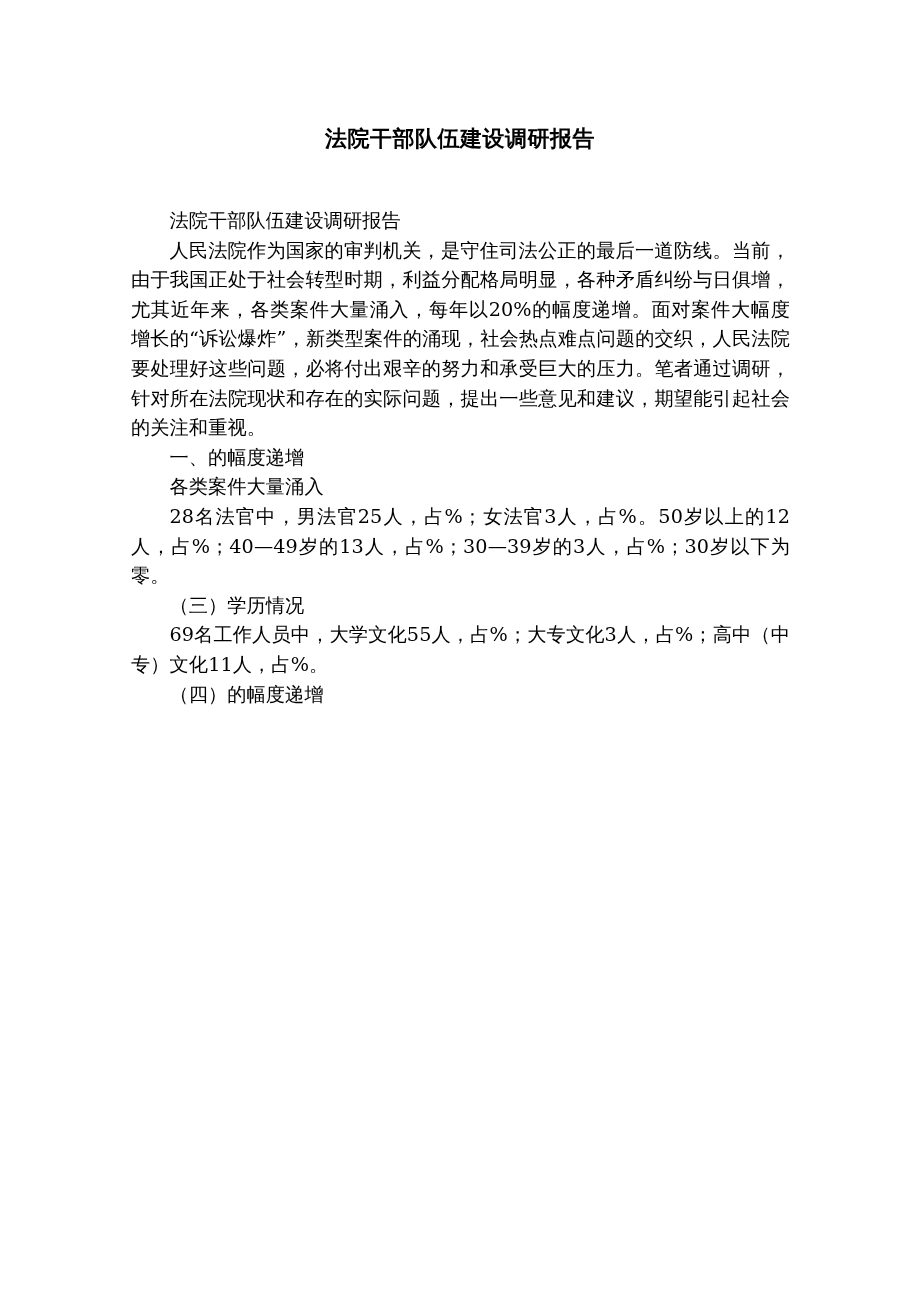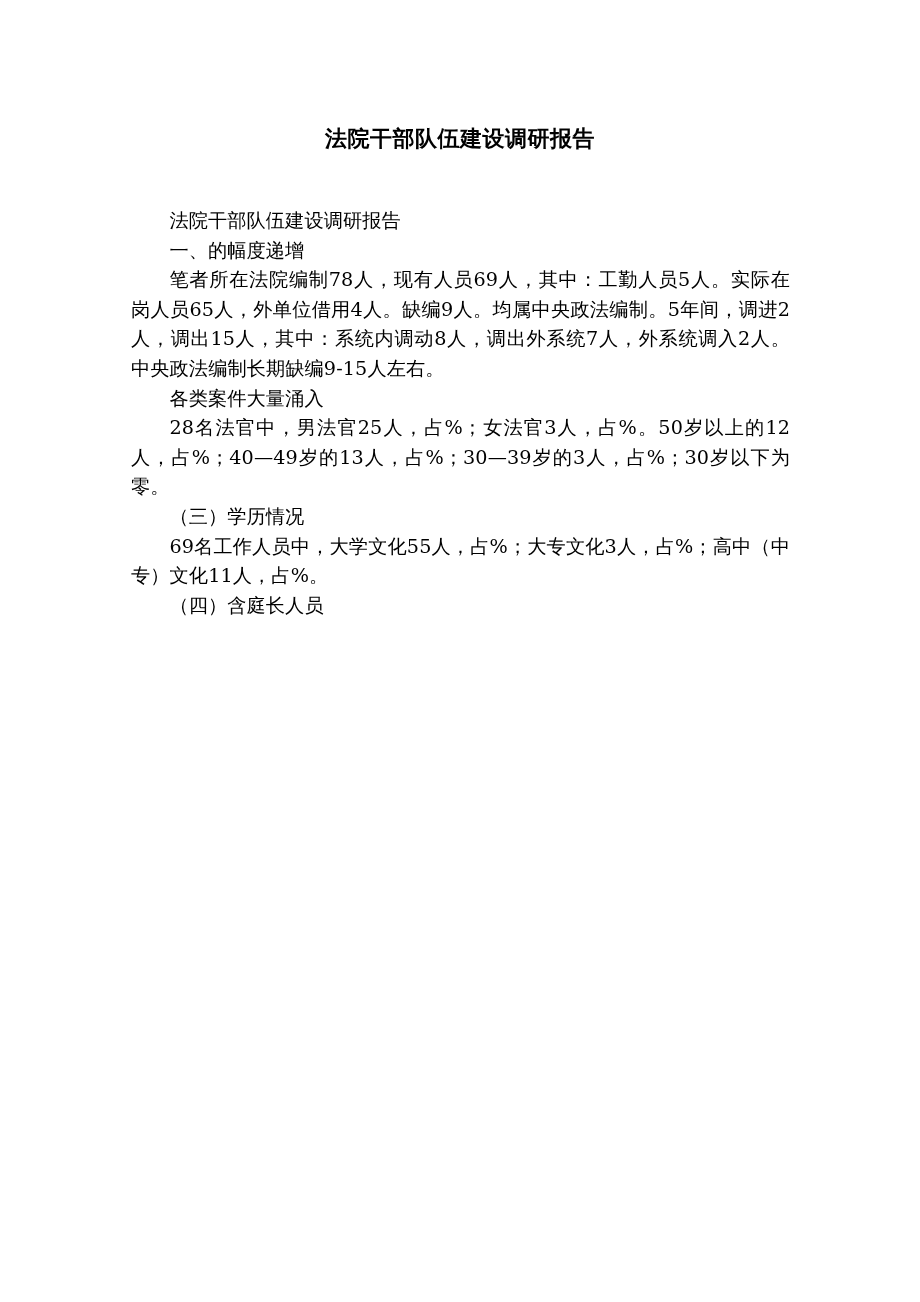--- a/index.html
+++ b/index.html
@@ -69,33 +69,33 @@
 <body>
 
 <div class="page">
 
   <h1 class="doc-title">法院干部队伍建设调研报告</h1>
 
   <div class="body-block">
 
     <p class="para heading-line">法院干部队伍建设调研报告</p>
 
+    <p class="para">人民法院作为国家的审判机关，是守住司法公正的最后一道防线。当前，由于我国正处于社会转型时期，利益分配格局明显，各种矛盾纠纷与日俱增，尤其近年来，各类案件大量涌入，每年以20%的幅度递增。面对案件大幅度增长的“诉讼爆炸”，新类型案件的涌现，社会热点难点问题的交织，人民法院要处理好这些问题，必将付出艰辛的努力和承受巨大的压力。笔者通过调研，针对所在法院现状和存在的实际问题，提出一些意见和建议，期望能引起社会的关注和重视。</p>
 
     <p class="para heading-line">一、的幅度递增</p>
 
 
-    <p class="para">笔者所在法院编制78人，现有人员69人，其中：工勤人员5人。实际在岗人员65人，外单位借用4人。缺编9人。均属中央政法编制。5年间，调进2人，调出15人，其中：系统内调动8人，调出外系统7人，外系统调入2人。中央政法编制长期缺编9-15人左右。</p>
 
 
     <p class="para heading-line">各类案件大量涌入</p>
 
 
     <p class="para">28名法官中，男法官25人，占%；女法官3人，占%。50岁以上的12人，占%；40—49岁的13人，占%；30—39岁的3人，占%；30岁以下为零。</p>
 
     <p class="para heading-line">（三）学历情况</p>
 
     <p class="para">69名工作人员中，大学文化55人，占%；大专文化3人，占%；高中（中专）文化11人，占%。</p>
 
 
-    <p class="para heading-line">（四）含庭长人员</p>
+    <p class="para heading-line">（四）的幅度递增</p>
 
   </div>
 </div>
 
 </body></html>

